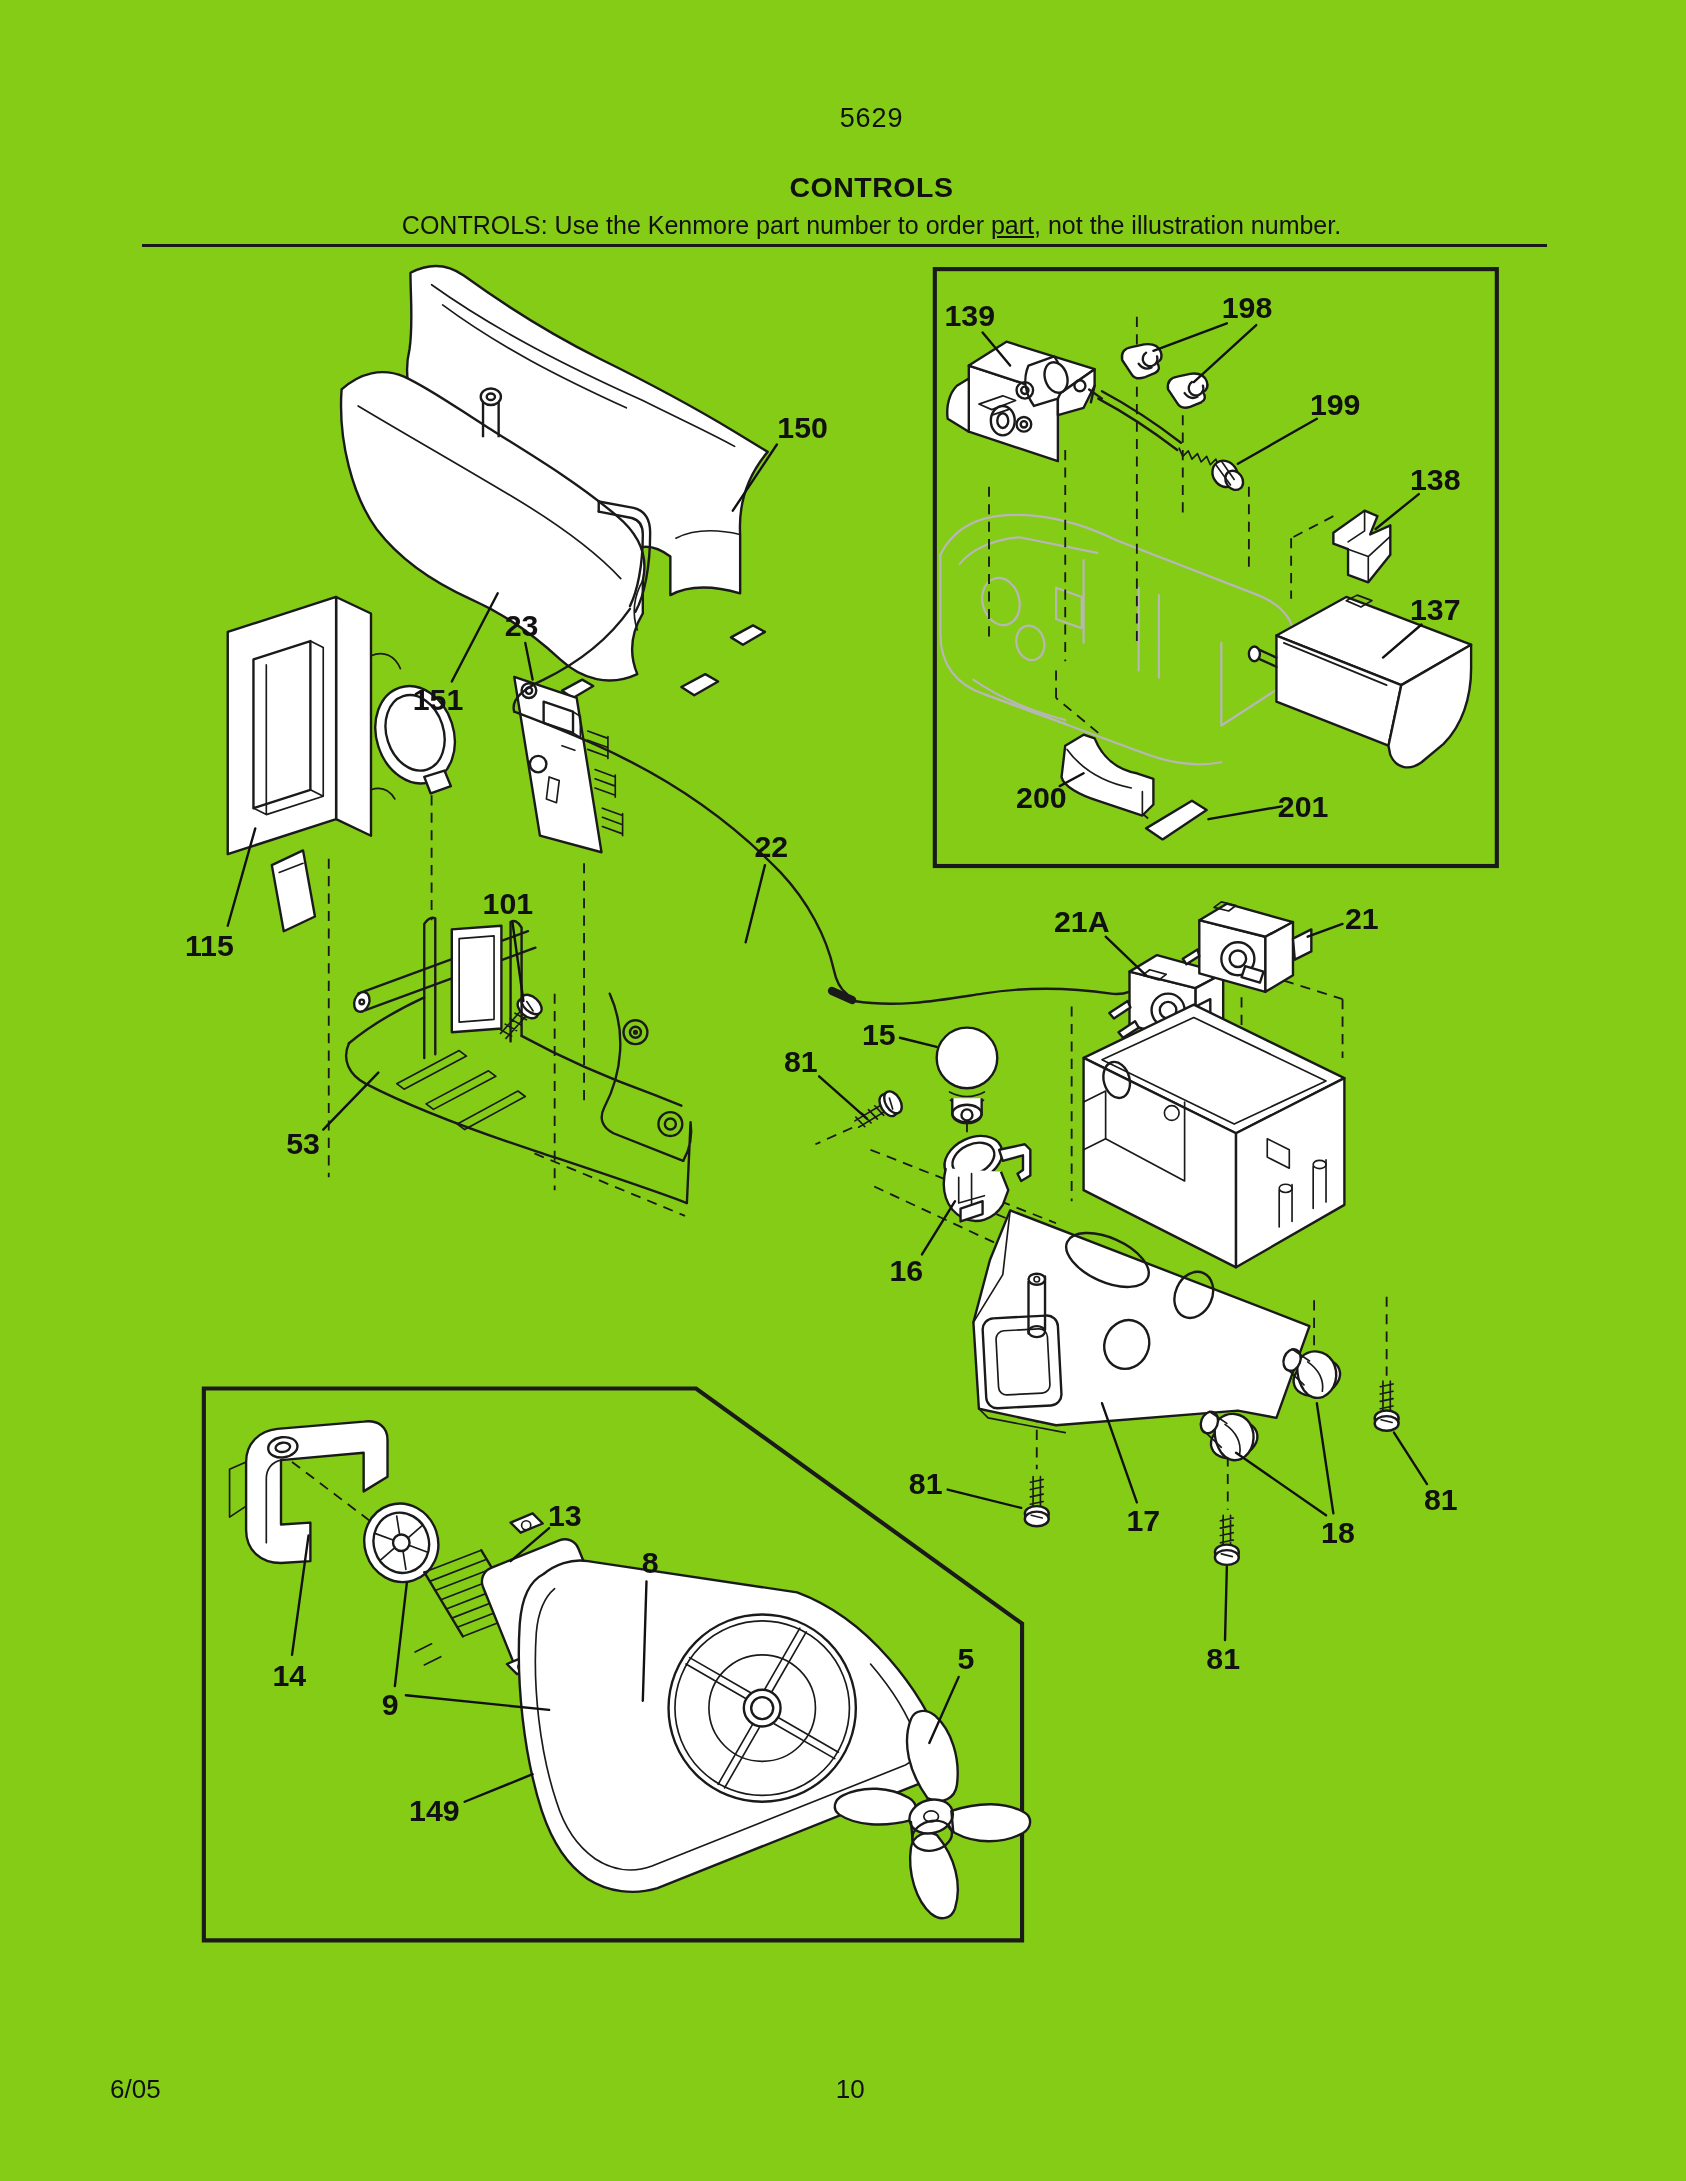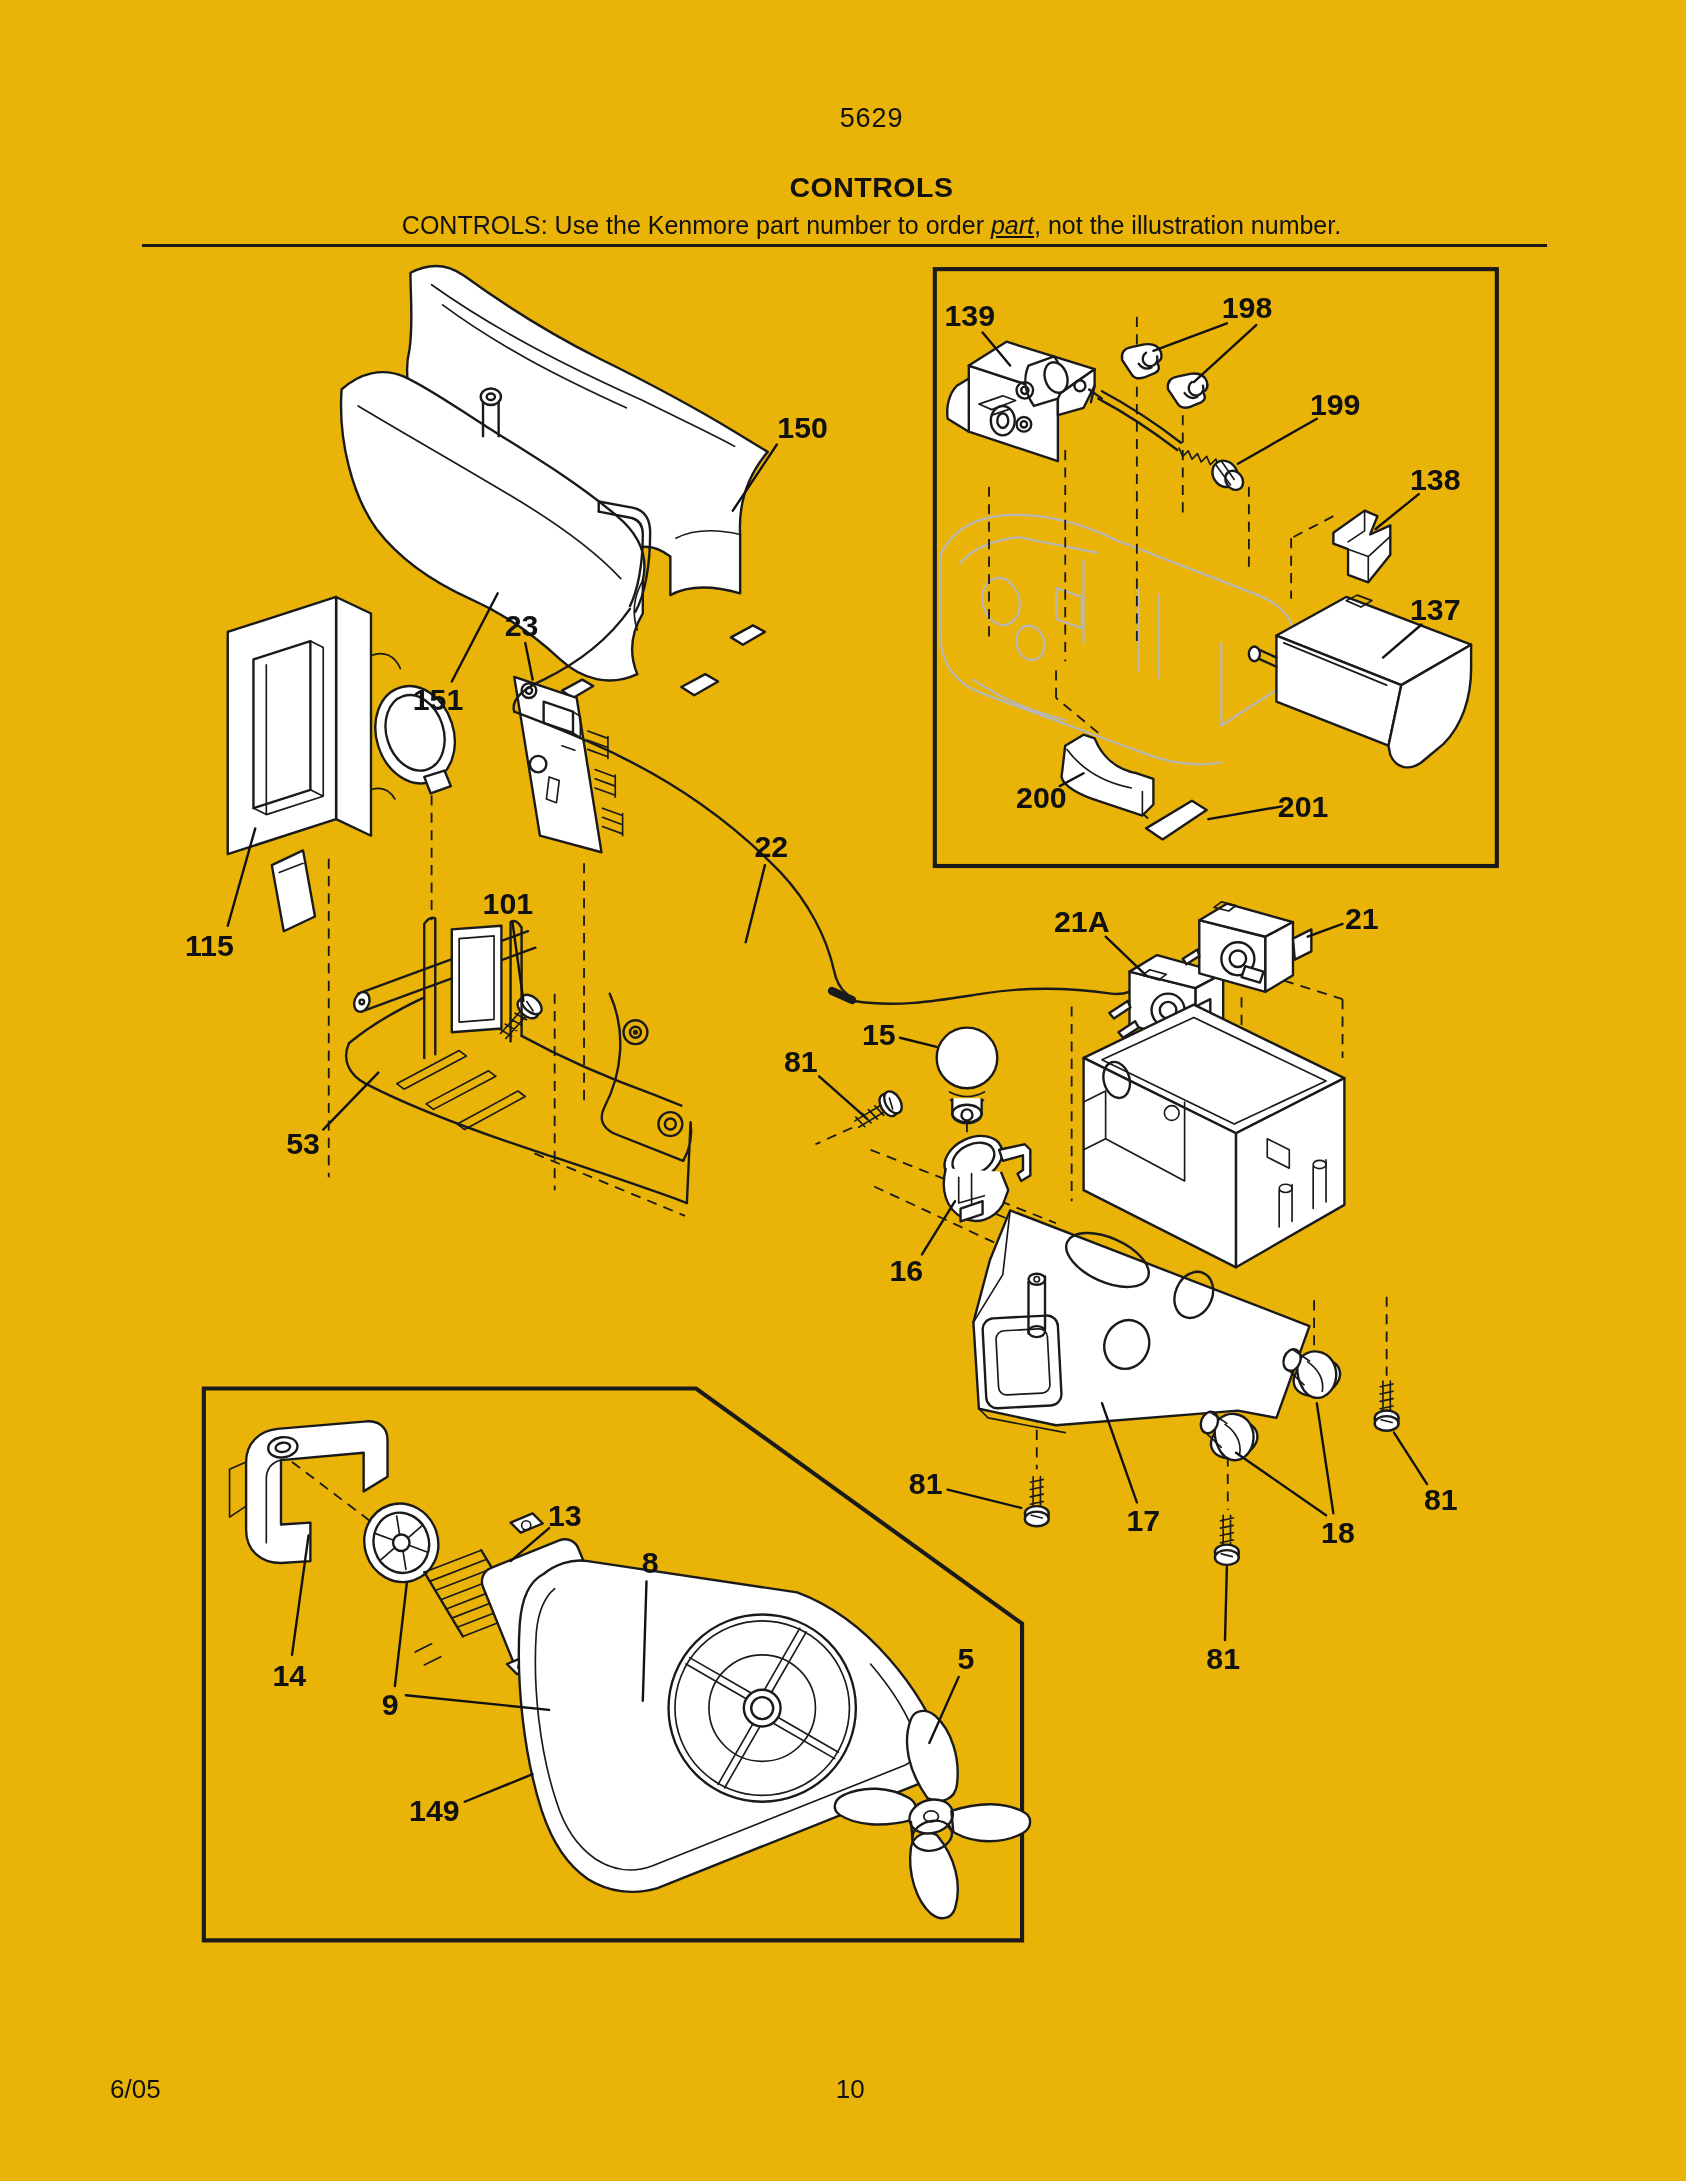--- a/index.html
+++ b/index.html
@@ -1,22 +1,22 @@
 <!DOCTYPE html>
 <html style="font-size:14.7px"><head>
 <meta charset="utf-8">
 <style>
   html,body{margin:0;padding:0;background:#888;}
-  #page{position:relative;width:1686px;height:2182px;background:#eab308;overflow:hidden;
+  #page{position:relative;width:1686px;height:2182px;background:#84cc16;overflow:hidden;
         font-family:"Liberation Sans",sans-serif;color:#111;}
   .hdr{position:absolute;left:0;width:1686px;text-align:center;transform:translateX(28.5px);}
   #plate-number{top:103px;font-size:27px;letter-spacing:0.9px;}
   #page-title{top:171px;font-size:28.5px;font-weight:bold;letter-spacing:0.5px;}
   #caution-line{top:211px;font-size:25px;}
-  #caution-line .u{text-decoration:underline;font-style:italic;}
+  #caution-line .u{text-decoration:underline;}
   #top-rule{position:absolute;left:142px;top:244px;width:1405px;height:2.8px;background:#1a1a1a;}
   .ftr{position:absolute;top:2074px;font-size:26px;}
   #footer-date{left:110px;}
   #footer-page{left:0;width:1686px;text-align:center;transform:translateX(7.3px);}
   svg{position:absolute;left:0;top:0;}
   .s{stroke:#1a1a1a;fill:none;stroke-width:2.6;stroke-linecap:round;stroke-linejoin:round;}
   .sf{stroke:#1a1a1a;fill:#fff;stroke-width:2.6;stroke-linejoin:round;}
   .thin{stroke-width:1.8;}
   .box{stroke:#1a1a1a;fill:none;stroke-width:4.5;}
   .dash{stroke:#1a1a1a;fill:none;stroke-width:2;stroke-dasharray:11 8;}

